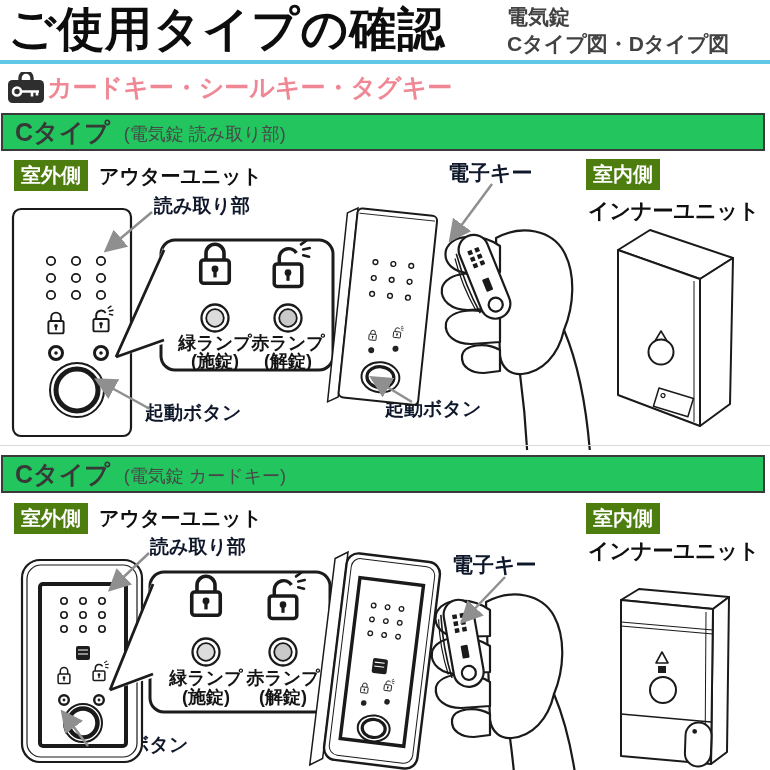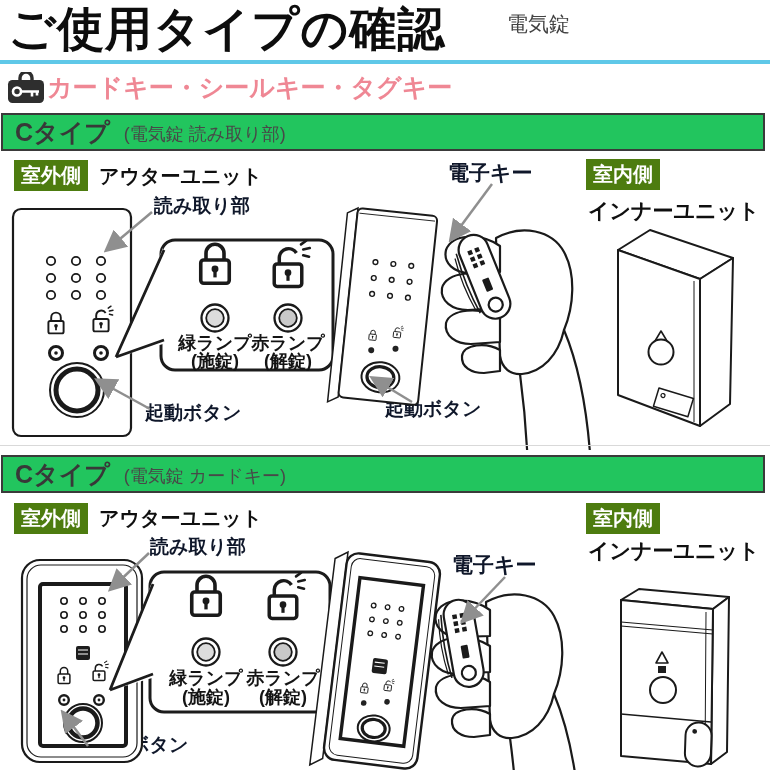--- a/index.html
+++ b/index.html
@@ -1,21 +1,21 @@
 <!DOCTYPE html>
 <html lang="ja"><head>
 <meta charset="utf-8">
 <style>
   html,body{margin:0;padding:0;background:#fff;}
   #page{position:relative;width:770px;height:770px;background:#fff;overflow:hidden;
         font-family:"Liberation Sans",sans-serif;color:#111;}
   .abs{position:absolute;}
   
   .title{left:8px;top:-2px;font-size:47px;font-weight:900;letter-spacing:1px;color:#0d0d0d;white-space:nowrap;}
-  .subtitle{left:507px;top:10px;font-size:21px;line-height:27px;color:#424242;font-weight:400;white-space:nowrap;}
+  .subtitle{left:507px;top:3px;font-size:21px;line-height:27px;color:#424242;font-weight:700;white-space:nowrap;}
   .cyanbar{left:0;top:60px;width:770px;height:4px;}
   
   .keyicon{left:7px;top:72px;}
   .pinkhead{left:47px;top:71px;font-size:25px;font-weight:800;white-space:nowrap;}
   .graynote{left:458px;top:79px;font-size:17px;color:#6d6d6d;white-space:nowrap;}
   
   .typebox{left:1px;width:764px;height:38px;border:2px solid #3a3a3a;background:#22c55e;
            display:flex;align-items:center;box-sizing:border-box;}
   .typebox .tname{font-size:25px;font-weight:800;color:#383838;margin-left:12px;white-space:nowrap;}
   .typebox .tnote{font-size:18px;color:#484848;margin-left:14px;padding-top:3px;white-space:nowrap;}
@@ -29,20 +29,21 @@
   .callout-txt{font-size:18px;font-weight:600;fill:#141414;text-anchor:middle;}
 </style>
 </head>
 <body>
 
 <div id="page">
 
   <div class="abs title">ご使用タイプの確認</div>
   <div class="abs subtitle">
     <div>電気錠</div>
+    <div>Cタイプ図・Dタイプ図</div>
   </div>
   <div class="abs cyanbar" style="background:#5fc8e8"></div>
 
   <svg class="abs keyicon" width="38" height="32" viewBox="0 0 38 32">
     <path d="M13 9 V6 a6 6 0 0 1 12 0 V9" fill="none" stroke="#2e2e2e" stroke-width="3.4"></path>
     <rect x="1" y="8" width="36" height="23" rx="4.5" fill="#2e2e2e"></rect>
     <circle cx="10" cy="19.5" r="4" fill="none" stroke="#fff" stroke-width="2.6"></circle>
     <path d="M14 19.5 H32 M25 19.5 V24.5 M30 19.5 V23.5" stroke="#fff" stroke-width="2.6" fill="none"></path>
   </svg>
   <div class="abs pinkhead" style="color:#ef8794">カードキー・シールキー・タグキー</div>

